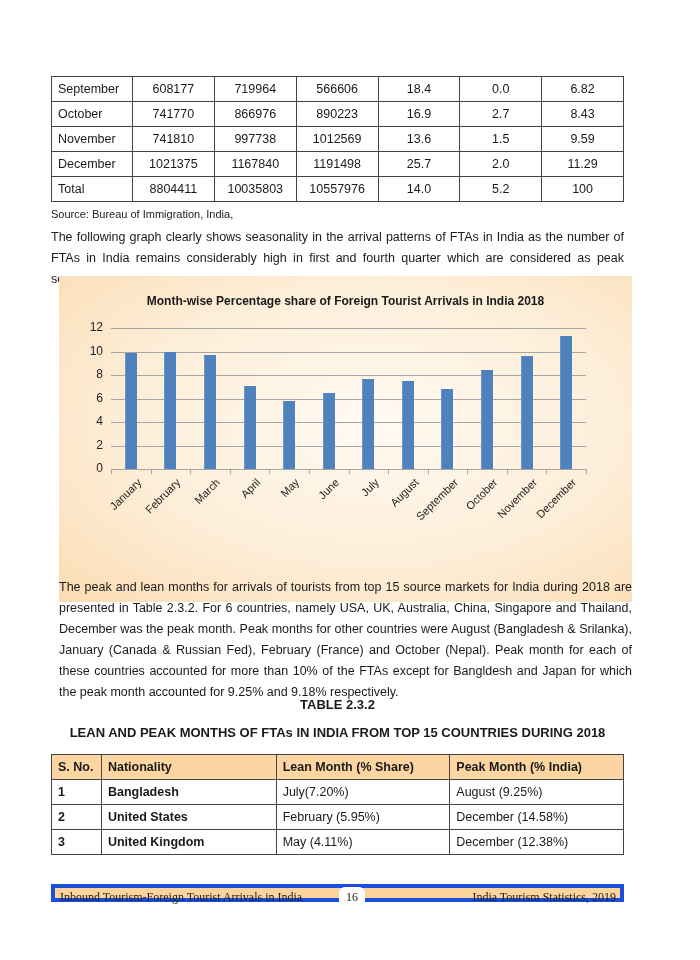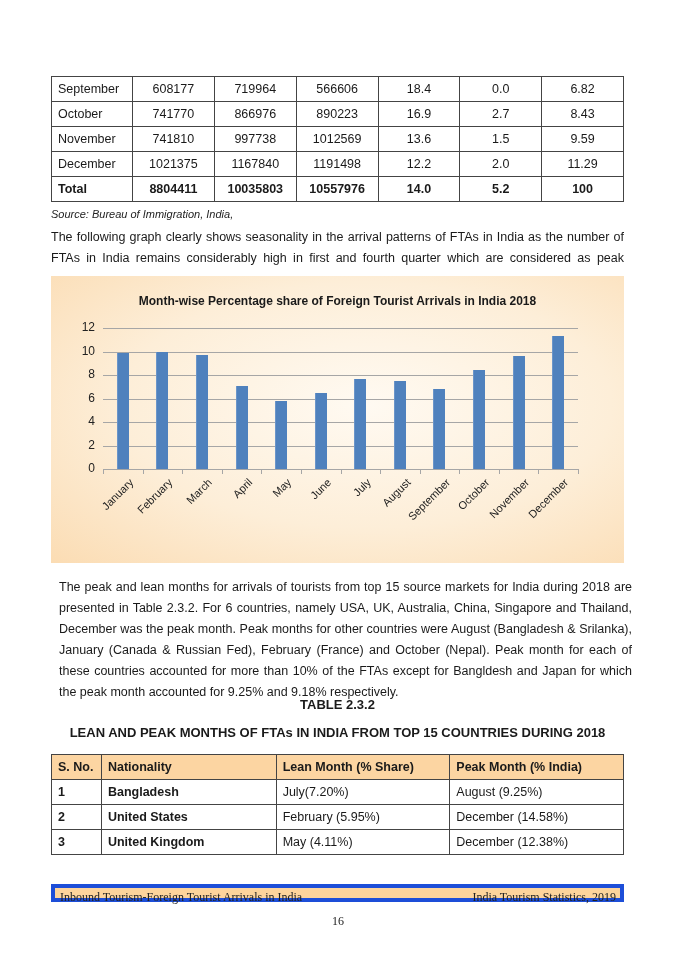--- a/index.html
+++ b/index.html
@@ -6,30 +6,30 @@
   body {
     width: 700px; height: 960px; background: #ffffff;
     font-family: "Liberation Sans", "DejaVu Sans", sans-serif;
     color: #1a1a1a; position: relative; overflow: hidden;
   }
   .page { position: absolute; left: 51px; top: 0; width: 573px; }
 
   table.data { border-collapse: collapse; width: 573px; font-size: 12.5px; }
   table.data td { border: 1px solid #444; height: 25px; text-align: center; }
   table.data td.label { text-align: left; padding-left: 6px; }
-  table.data tr.total td { font-weight: bold; }
+  table.data tr.total td { font-weight: normal; }
 
   #top-table { position: absolute; top: 76px; left: 0; }
 
-  .source { position: absolute; top: 208px; left: 0; font-size: 11px; font-style: italic; color: #222; }
+  .source { position: absolute; top: 208px; left: 0; font-size: 11px; color: #222; }
   .para { font-size: 12.5px; line-height: 21px; text-align: justify; color: #1a1a1a; }
   #para1 { position: absolute; top: 227px; left: 0; width: 573px; }
 
   .chart-box {
-    position: absolute; top: 276px; left: 0; width: 573px; height: 287px;
+    position: absolute; top: 276px; left: 8px; width: 573px; height: 326px;
     background: radial-gradient(ellipse at 55% 45%, #fffaf2 0%, #fdeed8 55%, #fbdcb3 100%);
   }
   .chart-title { position: absolute; top: 18px; left: 0; width: 100%; text-align: center; font-size: 12px; font-weight: bold; color: #1a1a1a; }
   .plot { position: absolute; left: 52px; top: 52px; width: 475px; height: 141px; }
   .gridline { position: absolute; left: 0; width: 475px; height: 1px; background: #a6a6a6; }
   .ytick { position: absolute; left: -28px; width: 20px; text-align: right; font-size: 12px; color: #222; }
   .bar { position: absolute; bottom: 0; width: 12px; background: #4f81bd; border-left: 1px solid #6b95c9; }
   .xtickmark { position: absolute; bottom: -5px; width: 1px; height: 5px; background: #a6a6a6; }
   .xlabel { position: absolute; top: 148px; font-size: 11px; color: #222; transform-origin: right top; transform: rotate(-45deg); white-space: nowrap; text-align: right; }
 
@@ -44,21 +44,21 @@
   #country-table tr.head td { background: #fcd5a2; font-weight: bold; }
   #country-table td.bold { font-weight: bold; }
 
   .footer {
     position: absolute; top: 884px; left: 51px; width: 573px; height: 18px;
     background: #fdd49c; border: 4px solid #1d4ed8;
     font-family: "Liberation Serif", "DejaVu Serif", serif; font-size: 12px; color: #222;
   }
   .footer .left { position: absolute; left: 5px; top: 2px; }
   .footer .right { position: absolute; right: 4px; top: 2px; }
-  .footer .pagenum { position: absolute; left: 259px; top: -1px; width: 48px; height: 20px; background: #fff; border-radius: 6px; text-align: center; line-height: 20px; margin-top: 24px; }
+  .footer .pagenum { position: absolute; left: 284px; top: -1px; width: 26px; height: 20px; background: #fff; border-radius: 6px; text-align: center; line-height: 20px; }
 </style>
 </head>
 <body>
 
 <div class="page">
 
   <table class="data" id="top-table">
     <colgroup>
       <col style="width:81px">
         <col style="width:82px">
@@ -94,21 +94,21 @@
         <td>1012569</td>
         <td>13.6</td>
         <td>1.5</td>
         <td>9.59</td>
       </tr>
       <tr>
         <td class="label">December</td>
         <td>1021375</td>
         <td>1167840</td>
         <td>1191498</td>
-        <td>12.2</td>
+        <td>25.7</td>
         <td>2.0</td>
         <td>11.29</td>
       </tr>
       <tr class="total">
         <td class="label">Total</td>
         <td>8804411</td>
         <td>10035803</td>
         <td>10557976</td>
         <td>14.0</td>
         <td>5.2</td>

